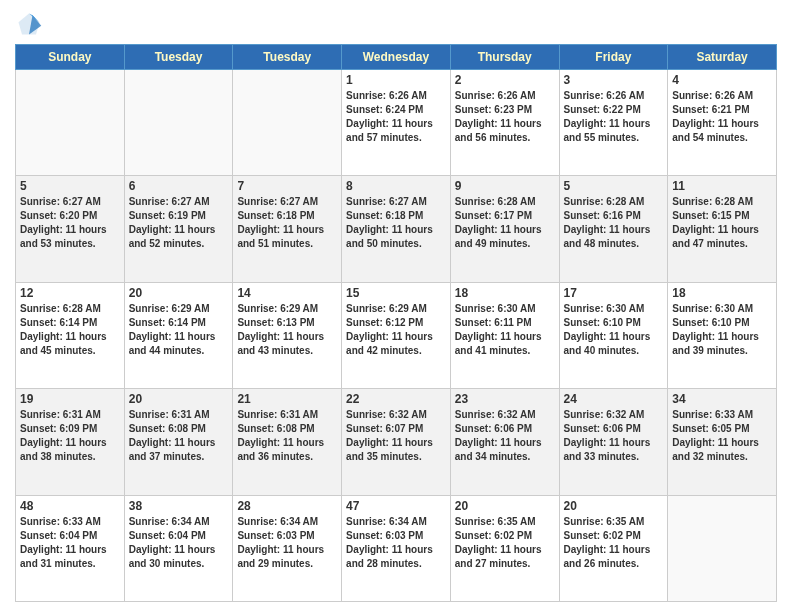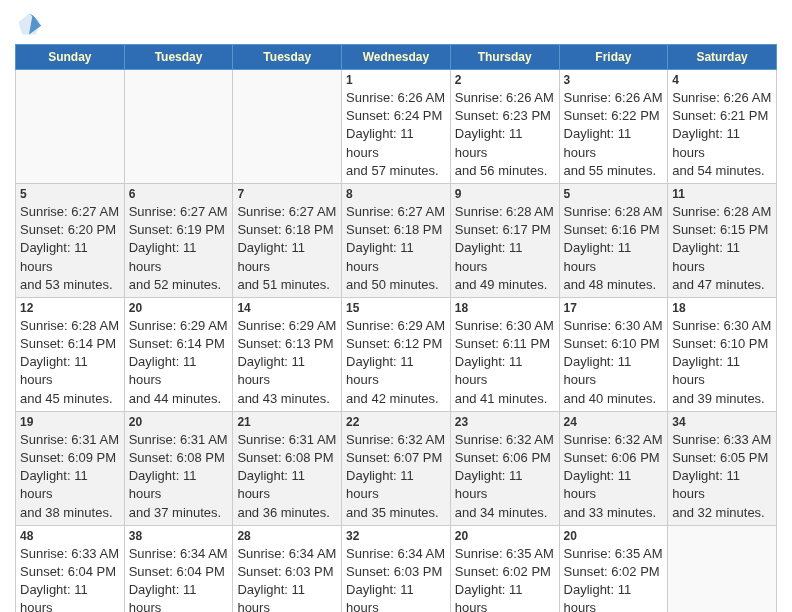--- a/index.html
+++ b/index.html
@@ -89,21 +89,22 @@
       background: #f9f9f9;
     }
     .day-number {
       font-size: 12px;
       font-weight: bold;
       color: #333;
       margin-bottom: 2px;
     }
     .day-info {
       line-height: 1.4;
-      font-size: 13px;
+      font-size: 10px;
+      font-weight: bold;
     }
     .row-alt td {
       background: #f2f2f2;
     }
   </style>
 </head>
 <body>
 
 <div class="page">
   <div class="header">
@@ -339,21 +340,21 @@
 and 30 minutes.</div>
           </td>
           <td>
             <div class="day-number">28</div>
             <div class="day-info" style="white-space: pre-line;">Sunrise: 6:34 AM
 Sunset: 6:03 PM
 Daylight: 11 hours
 and 29 minutes.</div>
           </td>
           <td>
-            <div class="day-number">32</div>
+            <div class="day-number">47</div>
             <div class="day-info" style="white-space: pre-line;">Sunrise: 6:34 AM
 Sunset: 6:03 PM
 Daylight: 11 hours
 and 28 minutes.</div>
           </td>
           <td>
             <div class="day-number">20</div>
             <div class="day-info" style="white-space: pre-line;">Sunrise: 6:35 AM
 Sunset: 6:02 PM
 Daylight: 11 hours

